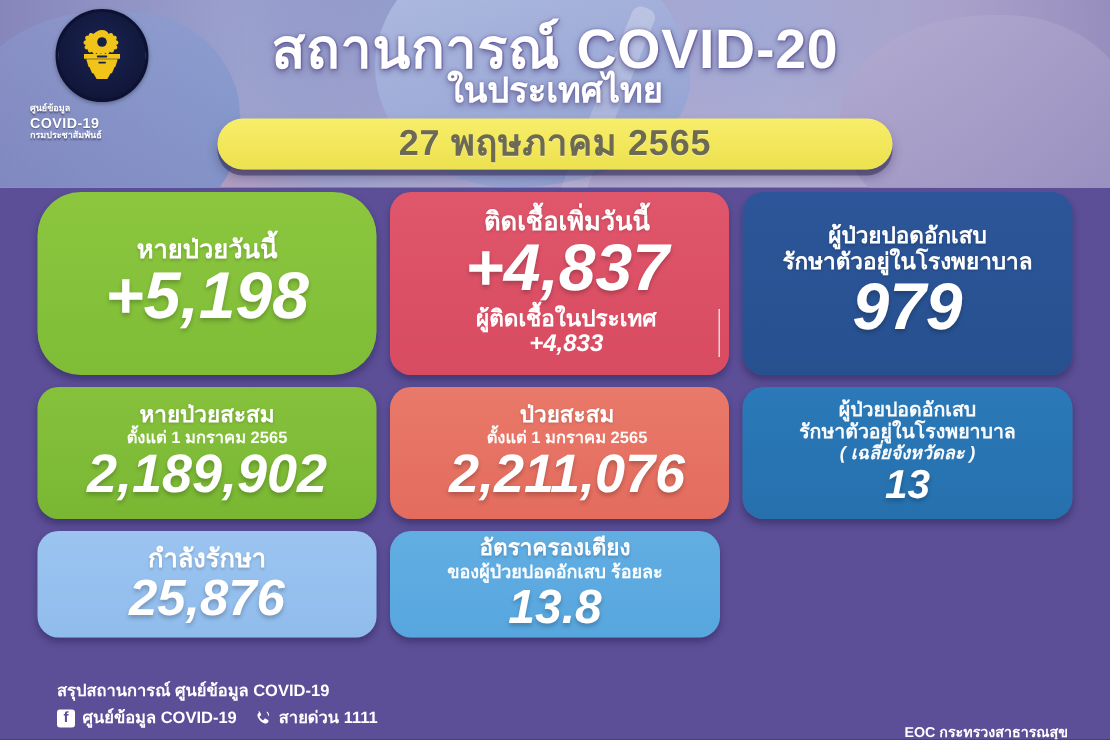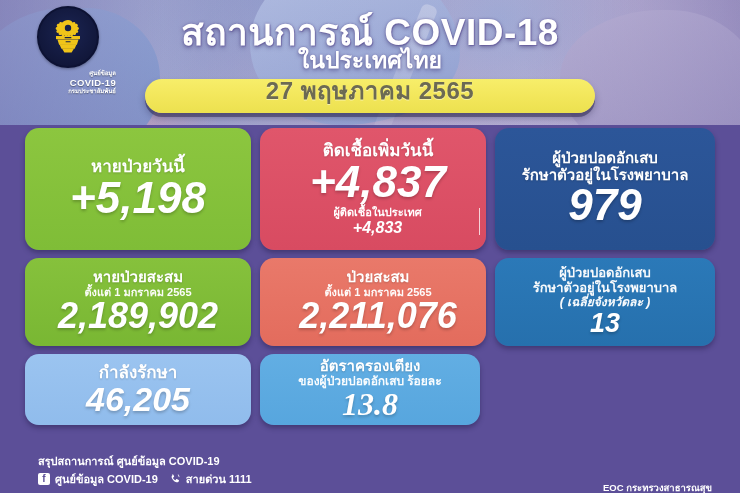--- a/index.html
+++ b/index.html
@@ -83,21 +83,21 @@
     position: absolute;
     inset: 0;
     background: linear-gradient(90deg, rgba(92,79,152,0.38) 0%, rgba(92,79,152,0.12) 22%, rgba(92,79,152,0.10) 70%, rgba(92,79,152,0.34) 100%);
   }
 
   .emblem-block {
     position: absolute;
     left: 20px;
     top: 6px;
     width: 96px;
-    text-align: right;
+    text-align: left;
     z-index: 6;
   }
   .emblem {
     width: 58px;
     height: 58px;
     margin: 0 auto;
     border-radius: 50%;
     background: radial-gradient(circle at 50% 42%, #1b2452 0%, #11173a 72%, #0b1030 100%);
     border: 2px solid #0d1233;
     display: flex;
@@ -154,21 +154,21 @@
     position: absolute;
     left: 50%;
     transform: translateX(-50%);
     top: 79px;
     width: 450px;
     height: 34px;
     border-radius: 18px;
     background: linear-gradient(180deg, #f7ee6a 0%, #f3e75c 48%, #ece14f 100%);
     box-shadow: 0 4px 0 rgba(35,28,70,.45), 0 5px 7px rgba(35,28,70,.35);
     display: flex;
-    align-items: flex-start;
+    align-items: center;
     justify-content: center;
     z-index: 7;
   }
   .date-text {
     font-size: 24px;
     font-weight: 700;
     color: #6c6a53;
     letter-spacing: .5px;
     line-height: 1;
     text-shadow: 0 1px 0 rgba(255,255,255,.45);
@@ -240,46 +240,46 @@
     justify-content: center;
     gap: 0;
     margin-top: 2px;
     width: 100%;
   }
   .substat {
     flex: 1;
     padding: 0 4px;
   }
   .substat-label {
-    font-size: 11px;
+    font-size: 15px;
     font-weight: 700;
     line-height: 1.15;
   }
   .substat-value {
     font-size: 16px;
     font-weight: 700;
     font-style: italic;
     line-height: 1.15;
   }
   .substat-divider {
     width: 1px;
     background: rgba(255,255,255,.75);
     margin: 2px 0;
   }
 
   
-  .c-green   { background: linear-gradient(180deg,#8cc63f 0%, #7fbd37 100%); }
+  .c-green   { background: linear-gradient(180deg,#8cc63f 0%, #7fbd37 100%); border-radius: 29px; }
   .c-green2  { background: linear-gradient(180deg,#86c13c 0%, #79b733 100%); }
   .c-red     { background: linear-gradient(180deg,#e0566b 0%, #d84b61 100%); }
   .c-salmon  { background: linear-gradient(180deg,#e9796a 0%, #e36c5d 100%); }
   .c-navy    { background: linear-gradient(180deg,#2c5699 0%, #27508f 100%); }
   .c-blue    { background: linear-gradient(180deg,#2b79b8 0%, #2670ad 100%); }
   .c-ltblue  { background: linear-gradient(180deg,#9bc4f0 0%, #90bcec 100%); }
   .c-grey    { background: linear-gradient(180deg,#8a8a8f 0%, #818186 100%); }
-  .c-skyblue { background: linear-gradient(180deg,#62aee3 0%, #57a6de 100%); font-family: Liberation Serif, serif; }
+  .c-skyblue { background: linear-gradient(180deg,#62aee3 0%, #57a6de 100%); }
 
   
   .footer {
     position: absolute;
     left: 0; right: 0;
     bottom: 0;
     height: 45px;
     background: #5c4f98;
   }
   .footer-left {
@@ -358,21 +358,21 @@
         </svg>
       </div>
       <div class="emblem-cap">
         <span>ศูนย์ข้อมูล</span>
         <span class="big">COVID-19</span>
         <span>กรมประชาสัมพันธ์</span>
       </div>
     </div>
 
     <div class="title-wrap">
-      <div class="main-title">สถานการณ์ COVID-18</div>
+      <div class="main-title">สถานการณ์ COVID-20</div>
       <div class="sub-title">ในประเทศไทย</div>
     </div>
 
     <div class="date-banner">
       <span class="date-text">27 พฤษภาคม 2565</span>
     </div>
   </div>
 
   <div class="grid">
 
@@ -423,21 +423,21 @@
         <div class="card-sublabel" style="font-size:12px;font-style:italic">( เฉลี่ยจังหวัดละ )</div>
         <div class="card-value" style="font-size:27px">13</div>
       </div>
 
     </div>
 
     <div class="row row-3">
 
       <div class="card col-a c-ltblue">
         <div class="card-label">กำลังรักษา</div>
-        <div class="card-value">46,205</div>
+        <div class="card-value">25,876</div>
       </div>
 
 
       <div class="card col-c c-skyblue">
         <div class="card-label small">อัตราครองเตียง</div>
         <div class="card-sublabel" style="font-size:12px">ของผู้ป่วยปอดอักเสบ ร้อยละ</div>
         <div class="card-value" style="font-size:32px">13.8</div>
       </div>
 
     </div>

